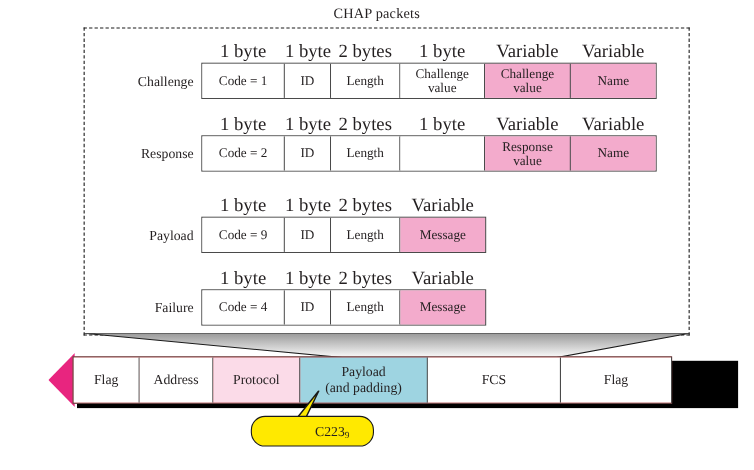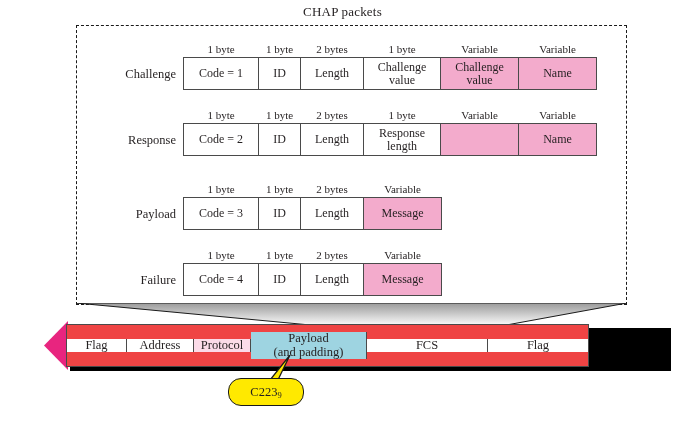--- a/index.html
+++ b/index.html
@@ -78,21 +78,21 @@
   .field:last-child { border-right: none; }
   .field.pink { background: #f3abcc; }
   .field .fw { display: block; }
   .size-label {
     position: absolute;
     left: 0;
     right: 0;
     bottom: 100%;
     margin-bottom: 3px;
     text-align: center;
-    font-size: 11px;
+    font-size: 17px;
     white-space: nowrap;
     color: #231f20;
   }
 
   
   #row-challenge { left: 183px; top: 38px; }
   #row-response  { left: 183px; top: 104px; }
   #row-success   { left: 183px; top: 178px; }
   #row-failure   { left: 183px; top: 244px; }
 
@@ -123,21 +123,20 @@
   }
   #frame-cells {
     position: absolute;
     left: 0;
     top: 0;
     height: 43px;
     display: flex;
     border: 1.3px solid #4a4a4a;
     box-sizing: border-box;
     background: #ef4444;
-    align-items: center;
   }
   .frame-cell {
     box-sizing: border-box;
     border-right: 1.3px solid #4a4a4a;
     display: flex;
     align-items: center;
     justify-content: center;
     text-align: center;
     font-size: 12.5px;
     line-height: 1.05;
@@ -163,20 +162,21 @@
     top: 378px;
     width: 74px;
     height: 26px;
     background: #ffe900;
     border: 1.4px solid #1a1a1a;
     border-radius: 13px / 13px;
     display: flex;
     align-items: center;
     justify-content: center;
     font-size: 12.5px;
+    padding-left: 36px;
   }
   #protocol-callout sub {
     font-size: 8.5px;
     vertical-align: baseline;
     position: relative;
     top: 3px;
   }
   #callout-tail {
     position: absolute;
     left: 258px;
@@ -232,38 +232,38 @@
     <div class="field" style="width:42px">
       <span class="size-label">1 byte</span>
       <span class="fw">ID</span>
     </div>
     <div class="field" style="width:63px">
       <span class="size-label">2 bytes</span>
       <span class="fw">Length</span>
     </div>
     <div class="field" style="width:77px">
       <span class="size-label">1 byte</span>
-      <span class="fw">Response length</span>
     </div>
     <div class="field pink" style="width:78px">
       <span class="size-label">Variable</span>
+      <span class="fw">Response value</span>
     </div>
     <div class="field pink" style="width:77px">
       <span class="size-label">Variable</span>
       <span class="fw">Name</span>
     </div>
   </div>
 </div>
 
 <div class="packet-row" id="row-success">
   <div class="row-label">Payload</div>
   <div class="fields">
     <div class="field" style="width:75px">
       <span class="size-label">1 byte</span>
-      <span class="fw">Code = 3</span>
+      <span class="fw">Code = 9</span>
     </div>
     <div class="field" style="width:42px">
       <span class="size-label">1 byte</span>
       <span class="fw">ID</span>
     </div>
     <div class="field" style="width:63px">
       <span class="size-label">2 bytes</span>
       <span class="fw">Length</span>
     </div>
     <div class="field pink" style="width:77px">
@@ -308,21 +308,21 @@
 <div id="ppp-frame">
   <div id="frame-shadow"></div>
 
   <svg id="frame-arrow" viewBox="0 0 24 49">
     <polygon points="0,24.5 24,0 24,49" fill="#e8257f"></polygon>
   </svg>
 
   <div id="frame-cells">
     <div class="frame-cell" style="width:60px">Flag</div>
     <div class="frame-cell" style="width:67px">Address</div>
-    <div class="frame-cell pink-light" style="width:57px">Protocol</div>
+    <div class="frame-cell pink-light" style="width:79px">Protocol</div>
     <div class="frame-cell cyan" style="width:116px">
       <span>
         <span style="display:block">Payload</span>
         <span style="display:block">(and padding)</span>
       </span>
     </div>
     <div class="frame-cell" style="width:121px">FCS</div>
     <div class="frame-cell" style="width:100px">Flag</div>
   </div>
 </div>

